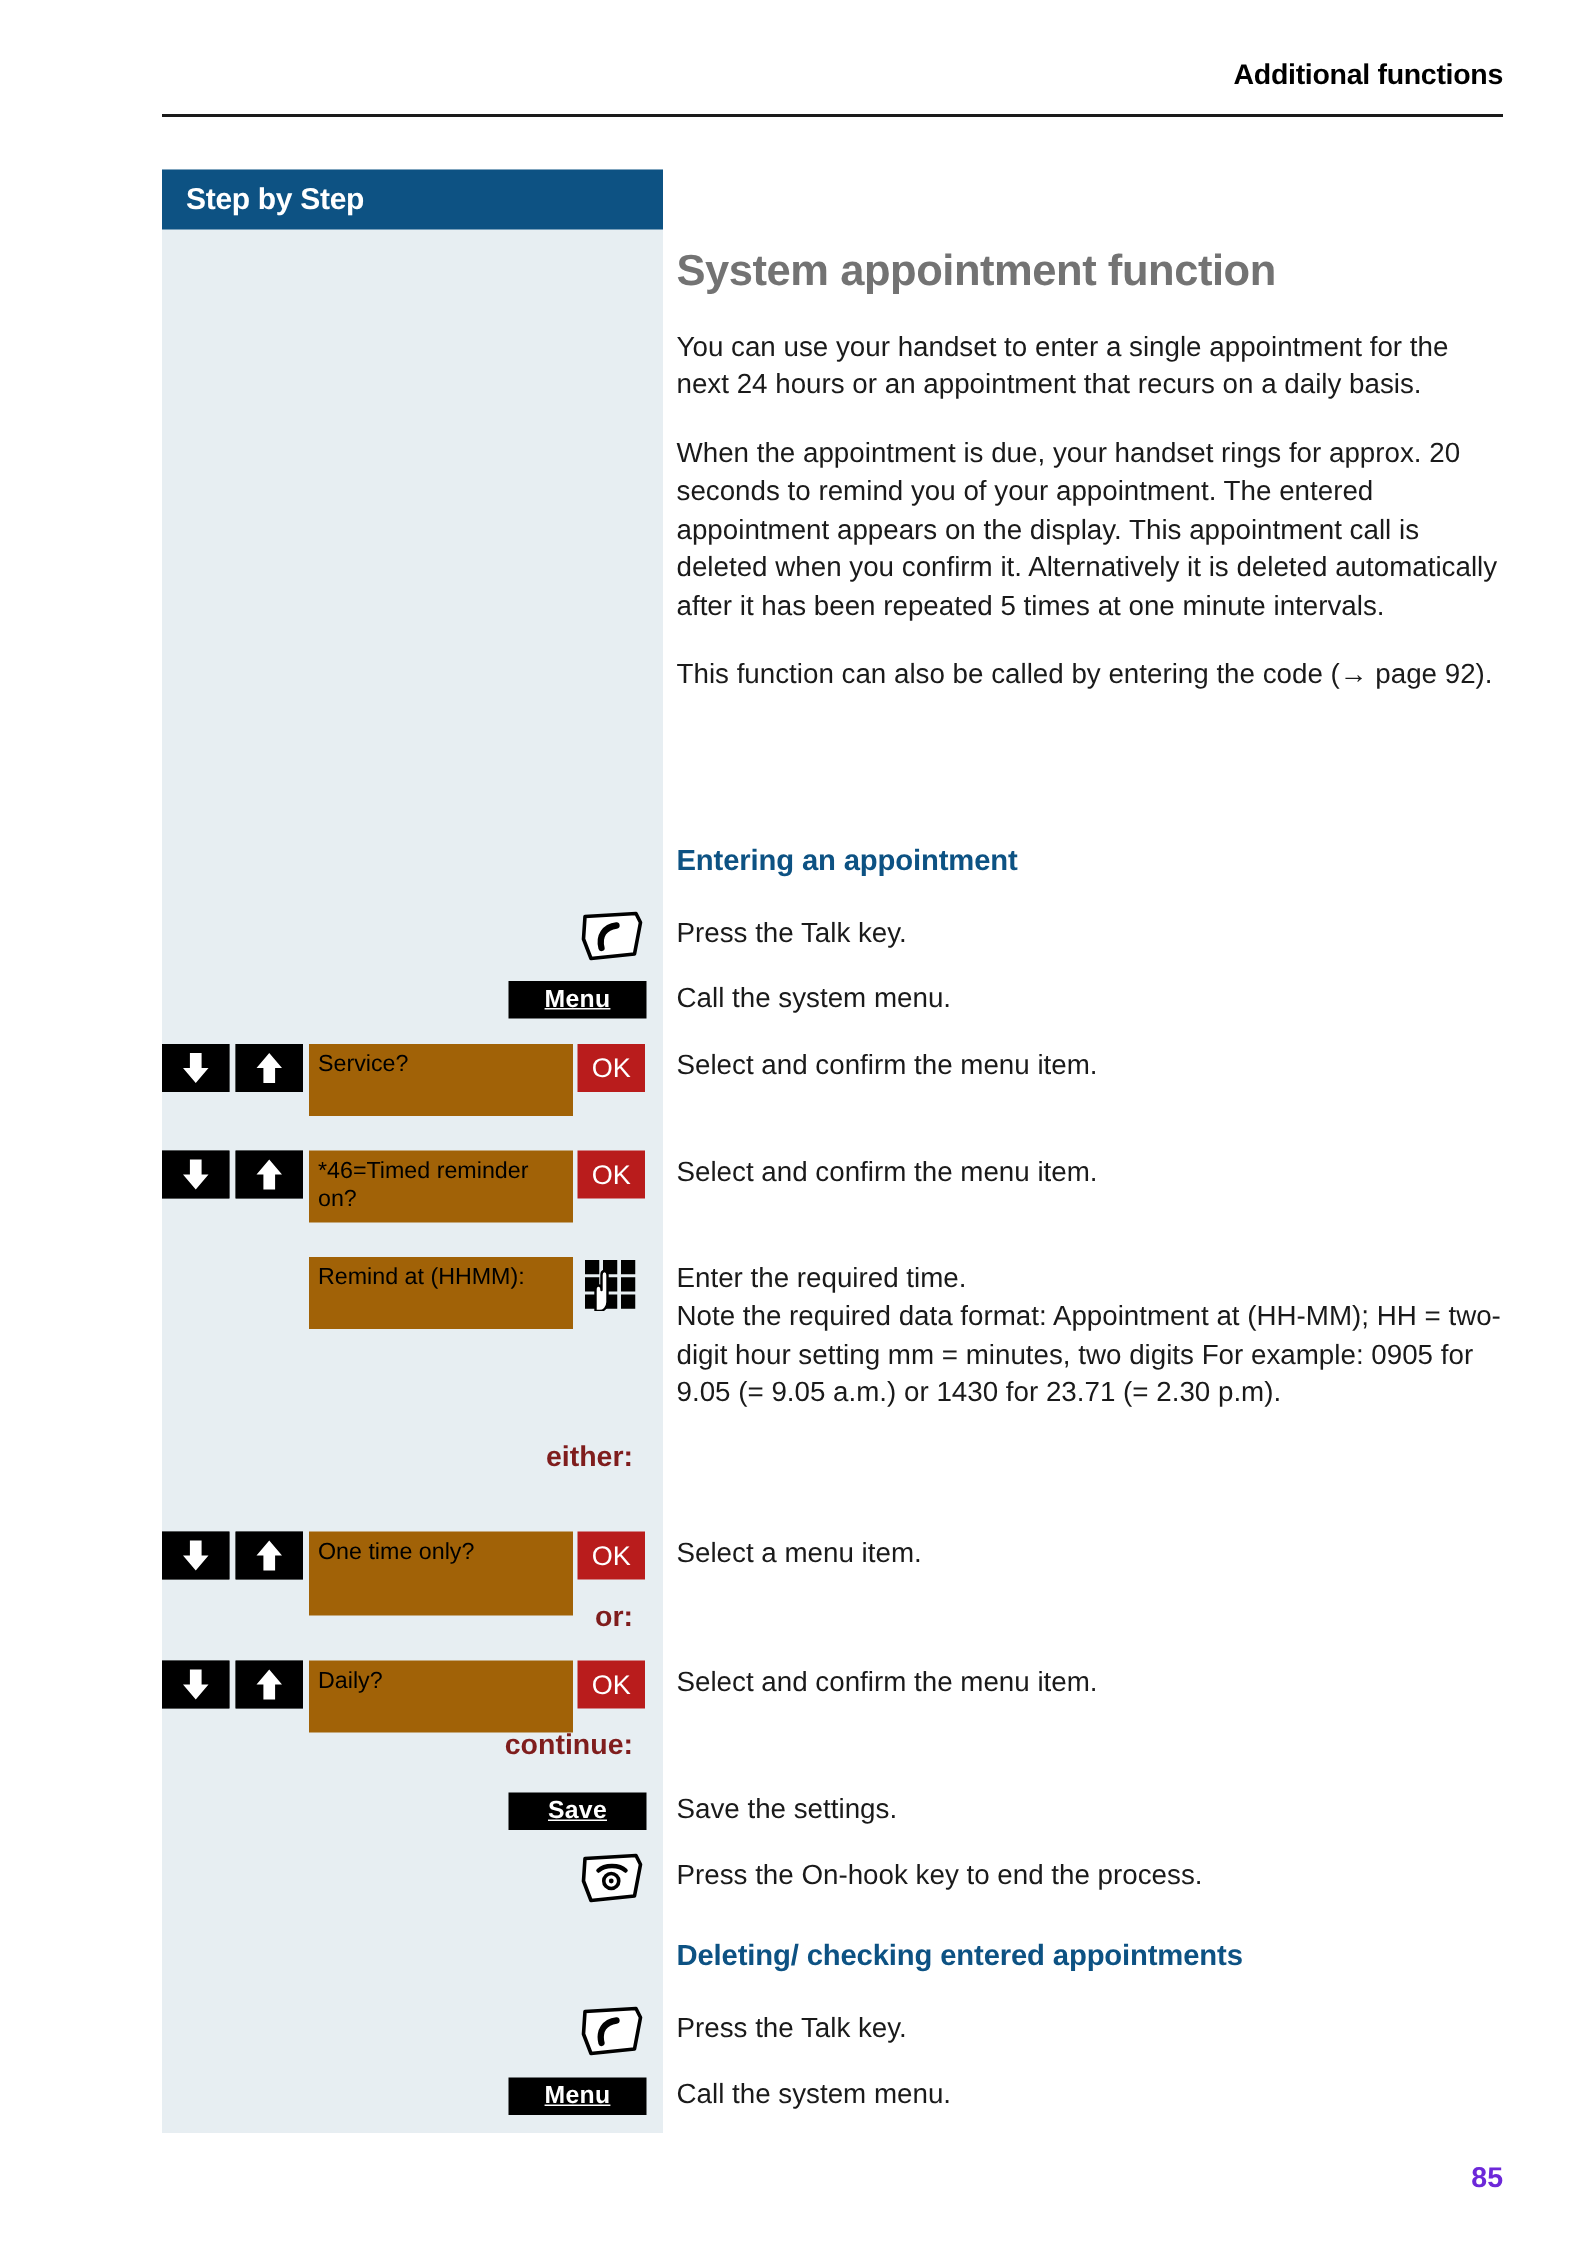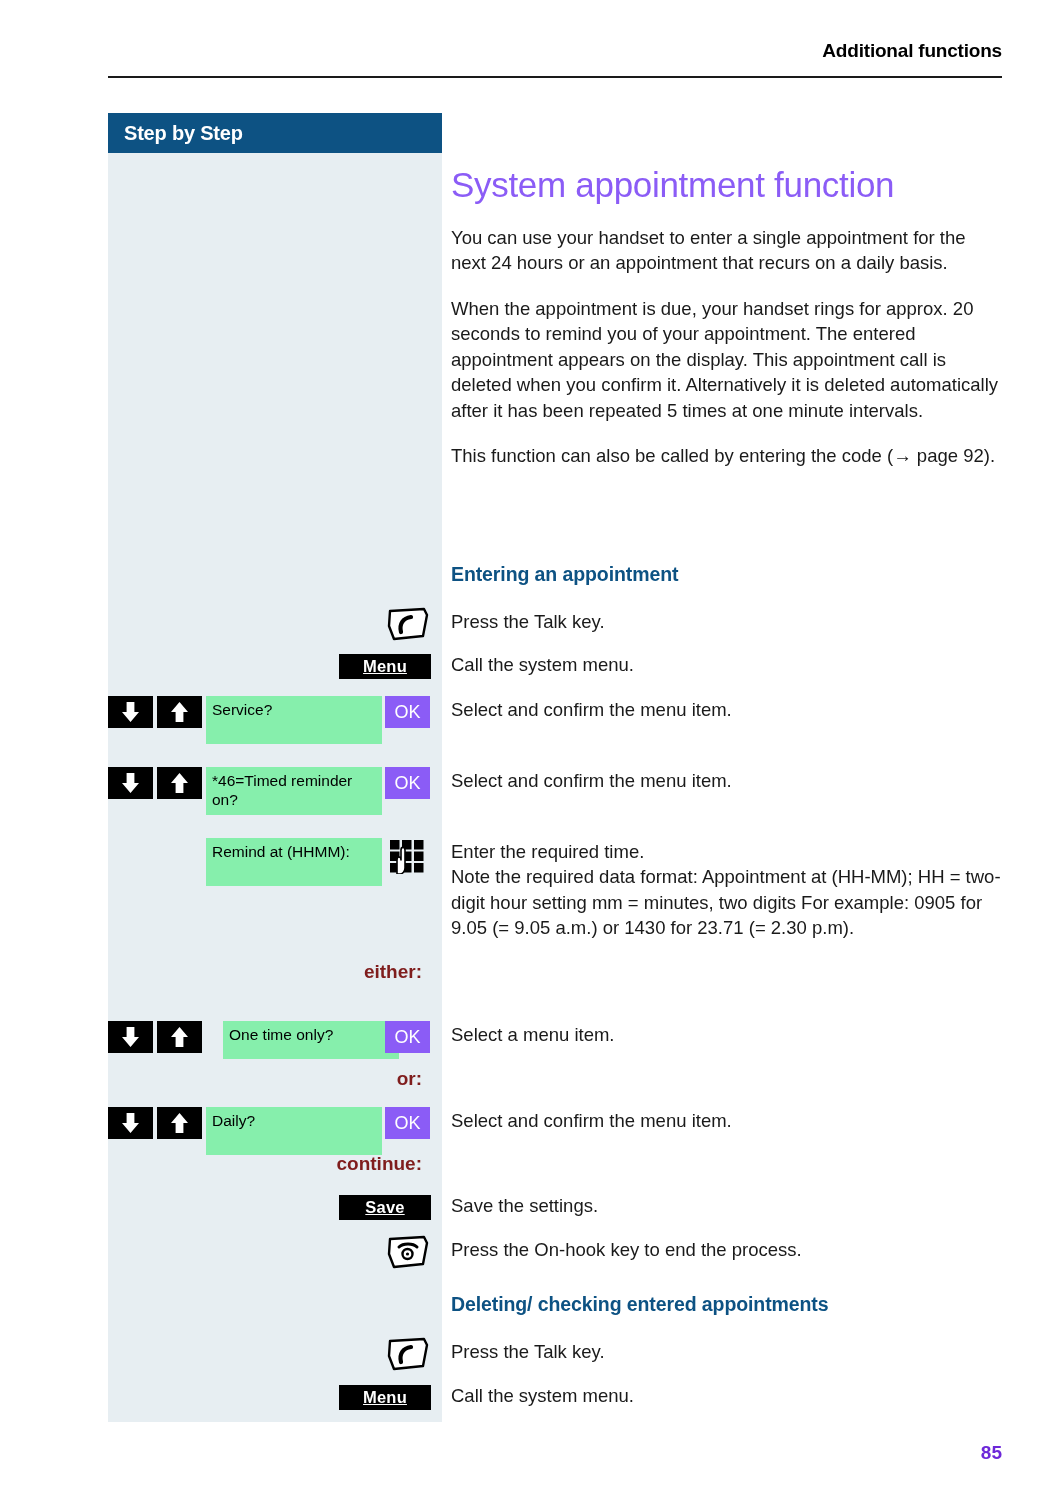--- a/index.html
+++ b/index.html
@@ -68,23 +68,23 @@
 
   
   .content {
     position: absolute;
     left: 451px;
     top: 113px;
     width: 551px;
   }
   h1.doc-title {
     margin: 53px 0 0 0;
-    font-size: 35px;
-    font-weight: normal;
-    color: #8b5cf6;
+    font-size: 29px;
+    font-weight: bold;
+    color: #737373;
     letter-spacing: -0.3px;
     line-height: 1.1;
   }
   p.body-para {
     margin: 20px 0 0 0;
     font-size: 18.5px;
     line-height: 25.5px;
     color: #1a1a1a;
   }
   h2.sub-head {
@@ -120,35 +120,35 @@
     text-align: center;
     line-height: 1;
     display: flex;
     align-items: center;
     justify-content: center;
     letter-spacing: 0.2px;
     text-decoration: underline;
   }
   .ok-btn {
     position: absolute;
-    background: #8b5cf6;
+    background: #b91c1c;
     color: #ffffff;
     font-size: 18px;
     font-weight: normal;
     display: flex;
     align-items: center;
     justify-content: center;
     width: 45px;
     height: 32px;
   }
 
   
   .disp-box {
     position: absolute;
-    background: #86efac;
+    background: #a16207;
     font-size: 15.5px;
     line-height: 19px;
     color: #000;
     padding: 4px 6px 0 6px;
     box-sizing: border-box;
   }
 
   
   .arrow-key {
     position: absolute;
@@ -291,21 +291,21 @@
       <rect width="45" height="32" fill="#000"></rect>
       <path d="M22.5 26 L14 16 L18.6 16 L18.6 6 L26.4 6 L26.4 16 L31 16 Z" fill="#ffffff"></path>
     </svg>
   </div>
   <div class="arrow-key" style="left:157px;top:0px;">
     <svg width="45" height="32" viewBox="0 0 45 32">
       <rect width="45" height="32" fill="#000"></rect>
       <path d="M22.5 6 L31 16 L26.4 16 L26.4 26 L18.6 26 L18.6 16 L14 16 Z" fill="#ffffff"></path>
     </svg>
   </div>
-  <div class="disp-box" style="left:206px;top:0px;width:176px;height:38px;margin-left:17px;">One time only?</div>
+  <div class="disp-box" style="left:206px;top:0px;width:176px;height:56px;">One time only?</div>
   <div class="ok-btn" style="left:385px;top:0px;">OK</div>
   <div class="step-text" style="top:1px;">Select a menu item.</div>
 </div>
 
 <div class="step-row" style="top:1068px;">
   <div class="inline-label">or:</div>
 </div>
 
 <div class="step-row" style="top:1107px;">
   <div class="arrow-key" style="left:108px;top:0px;">

